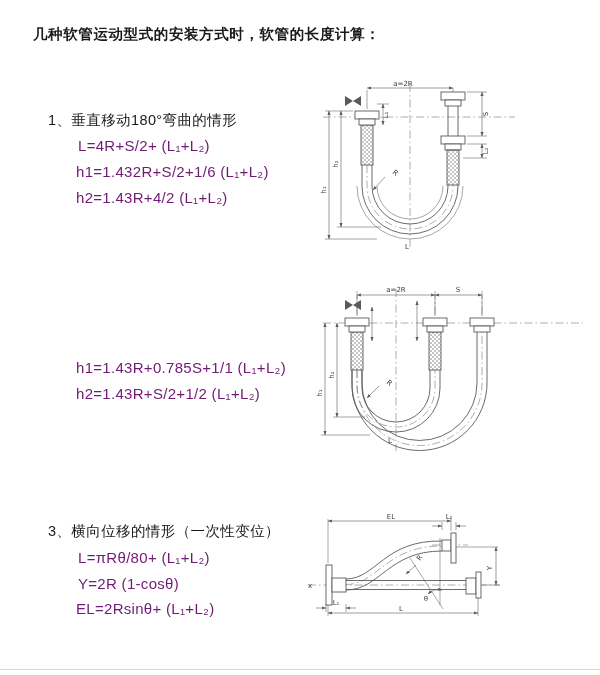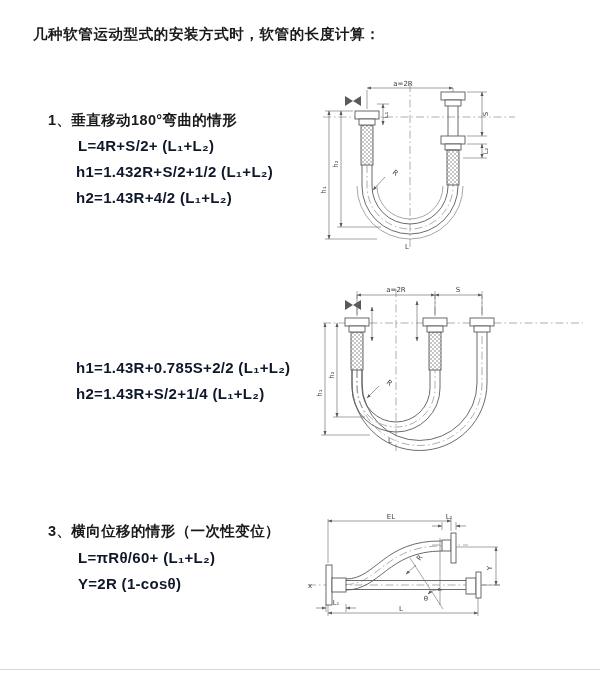--- a/index.html
+++ b/index.html
@@ -1,48 +1,49 @@
 <!DOCTYPE html>
 <html><head>
 <meta charset="utf-8">
 <style>
   html,body{margin:0;padding:0;background:#fff;}
   .page{position:relative;width:600px;height:675px;background:#ffffff;overflow:hidden;
         font-family:"Liberation Sans","DejaVu Sans",sans-serif;color:#1a1a1a;}
   .title{position:absolute;font-size:14.5px;font-weight:600;letter-spacing:.6px;color:#1a1a1a;white-space:nowrap;}
-  .heading{position:absolute;font-size:14.5px;font-weight:700;letter-spacing:.4px;color:#1a1a1a;white-space:nowrap;}
-  .formula{position:absolute;font-size:15px;font-weight:700;letter-spacing:.3px;color:#0f172a;white-space:nowrap;}
+  .heading{position:absolute;font-size:14.5px;font-weight:400;letter-spacing:.4px;color:#1a1a1a;white-space:nowrap;}
+  .formula{position:absolute;font-size:15px;font-weight:400;letter-spacing:.3px;color:#701a75;white-space:nowrap;}
   .diag{position:absolute;}
   .page-edge{position:absolute;left:0;top:669px;width:600px;height:1px;background:#d9d9d9;}
   svg .ln{stroke:#5a5a5a;stroke-width:.9;fill:none;}
   svg .thin{stroke:#6a6a6a;stroke-width:.6;fill:none;}
   svg .cl{stroke:#6a6a6a;stroke-width:.55;fill:none;stroke-dasharray:8 3 1.5 3;}
   svg .dim{stroke:#5a5a5a;stroke-width:.6;fill:none;}
   svg .fit{stroke:#5a5a5a;stroke-width:.9;fill:#ffffff;}
   svg .braid{stroke:#5a5a5a;stroke-width:.9;}
   svg text{font-family:"DejaVu Sans","Liberation Sans",sans-serif;fill:#3d3d3d;font-size:7px;}
 </style>
 </head>
 <body>
 
 <div class="page">
 
   <div class="title" style="left:33px;top:25px">几种软管运动型式的安装方式时，软管的长度计算：</div>
 
   <div class="heading" style="left:48px;top:111px">1、垂直移动180°弯曲的情形</div>
   <div class="formula" style="left:78px;top:137px">L=4R+S/2+ (L₁+L₂)</div>
-  <div class="formula" style="left:76px;top:163px">h1=1.432R+S/2+1/2 (L₁+L₂)</div>
+  <div class="formula" style="left:76px;top:163px">h1=1.432R+S/2+1/6 (L₁+L₂)</div>
   <div class="formula" style="left:76px;top:189px">h2=1.43R+4/2 (L₁+L₂)</div>
 
-  <div class="formula" style="left:76px;top:359px">h1=1.43R+0.785S+2/2 (L₁+L₂)</div>
-  <div class="formula" style="left:76px;top:385px">h2=1.43R+S/2+1/4 (L₁+L₂)</div>
+  <div class="formula" style="left:76px;top:359px">h1=1.43R+0.785S+1/1 (L₁+L₂)</div>
+  <div class="formula" style="left:76px;top:385px">h2=1.43R+S/2+1/2 (L₁+L₂)</div>
 
   <div class="heading" style="left:48px;top:522px">3、横向位移的情形（一次性变位）</div>
-  <div class="formula" style="left:78px;top:549px">L=πRθ/60+ (L₁+L₂)</div>
+  <div class="formula" style="left:78px;top:549px">L=πRθ/80+ (L₁+L₂)</div>
   <div class="formula" style="left:78px;top:575px">Y=2R (1-cosθ)</div>
+  <div class="formula" style="left:76px;top:600px">EL=2Rsinθ+ (L₁+L₂)</div>
 
   <svg class="diag" style="left:315px;top:78px" width="270" height="175" viewBox="0 0 270 175">
     <defs>
       <marker id="m1" viewBox="0 0 8 6" markerWidth="7" markerHeight="5.25" refX="7.5" refY="3" orient="auto-start-reverse">
         <path d="M0,0 L8,3 L0,6 z" fill="#5a5a5a"></path>
       </marker>
       <pattern id="hp1" width="4" height="4" patternUnits="userSpaceOnUse">
         <path d="M0,0L4,4 M4,0L0,4" stroke="#8a8a8a" stroke-width="0.5"></path>
       </pattern>
     </defs>

